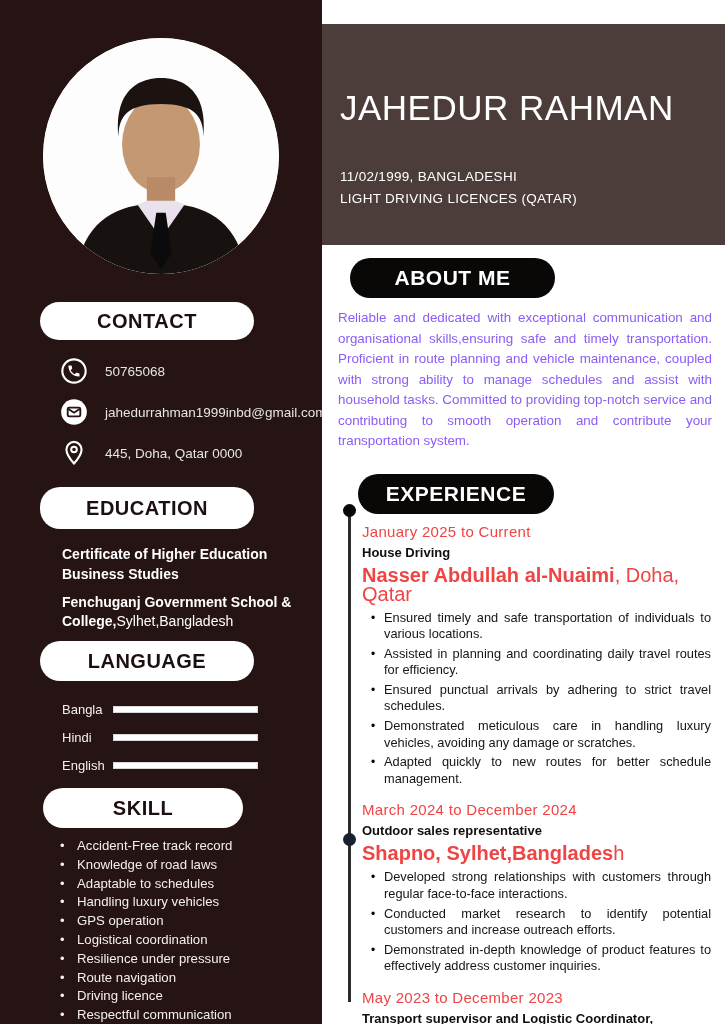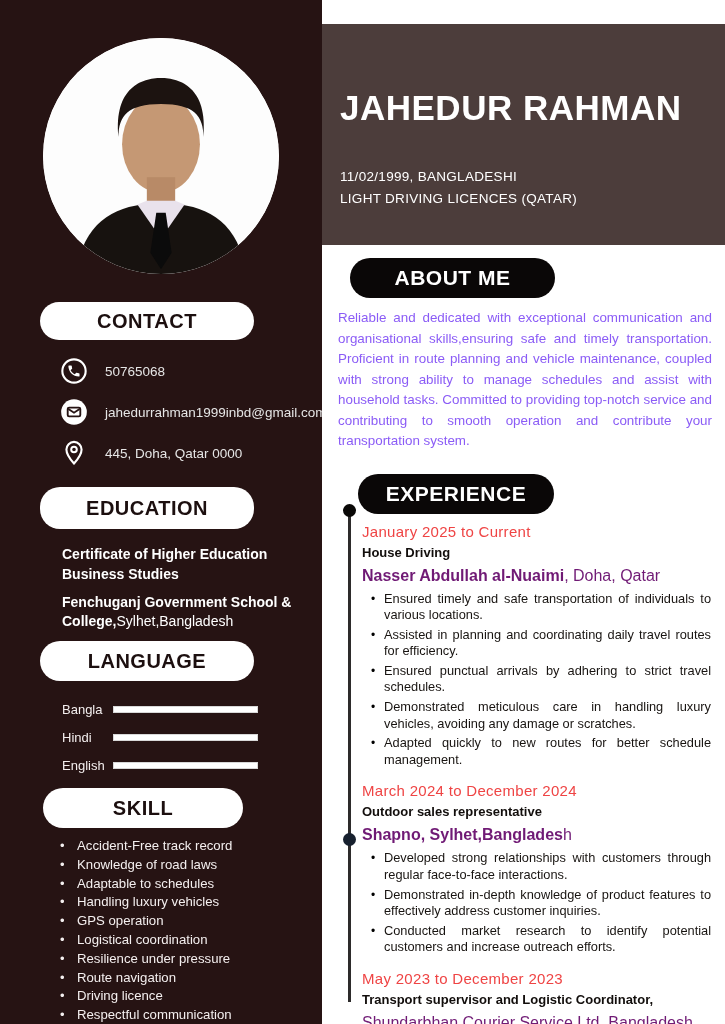--- a/index.html
+++ b/index.html
@@ -37,42 +37,42 @@
   .lang-bar { width:145px; height:7px; background:#ffffff; border:1px solid #d8d8d8; position:relative; }
   .lang-fill { height:100%; background:#5d6d8e; }
 
   .skill-list { margin:9px 26px 0 60px; list-style:none; }
   .skill-list li { font-size:13.2px; line-height:18.8px; color:#f4efef; padding-left:17px; position:relative; }
   .skill-list li::before { content:"•"; position:absolute; left:0; top:0; color:#f4efef; font-size:13px; }
 
   
   .right { flex:1; background:#ffffff; color:#1a1512; }
   .r-header { margin-top:24px; height:221px; background:#4c3d3b; color:#ffffff; padding-left:18px; padding-right:16px; }
-  .r-name { padding-top:64px; font-size:35px; font-weight:bold; letter-spacing:0.5px; }
+  .r-name { padding-top:64px; font-size:35px; font-weight:normal; letter-spacing:0.5px; }
   .r-info { margin-top:38px; font-size:13.5px; line-height:22px; letter-spacing:0.3px; }
 
   .pill-dark { background:#0a0707; color:#ffffff; border-radius:21px; height:40px;
     display:flex; align-items:center; justify-content:center;
     font-weight:bold; font-size:21px; letter-spacing:0.5px; }
   .pill-about { width:205px; margin:13px 0 0 28px; }
   .pill-exp  { width:196px; margin:2px 0 0 36px; }
 
   .about-text { margin:10px 13px 0 16px; font-size:13.4px; line-height:20.5px; text-align:justify; color:#8b5cf6; }
 
   .exp-sec { position:relative; margin-top:22px; }
   .tl-line { position:absolute; left:26px; top:36px; width:3px; height:492px; background:#2d2b2b; }
   .tl-dot  { position:absolute; width:13px; height:13px; border-radius:50%; background:#0a0807; }
   .tl-dot-1 { left:21px; top:30px; }
   .tl-dot-2 { left:21px; top:359px; background:#17202e; }
 
   .entries { margin:8px 14px 0 40px; }
   .entry { margin-bottom:13px; }
   .e-date { font-size:15px; line-height:20px; color:#ef4444; letter-spacing:0.3px; }
   .e-role { font-size:13px; line-height:17px; font-weight:bold; margin-top:2px; color:#120e0c; }
-  .e-org  { font-size:16px; line-height:19px; margin-top:5px; color:#701a75; }
+  .e-org  { font-size:20px; line-height:19px; margin-top:5px; color:#ef4444; }
   .e-org b { font-weight:bold; }
   .e-bullets { list-style:none; margin-top:6px; padding-left:22px; }
   .e-bullets li { font-size:12.8px; line-height:16.6px; text-align:justify; margin-bottom:3px; position:relative; color:#181411; }
   .e-bullets li::before { content:"•"; position:absolute; left:-13px; top:0; font-size:12px; color:#000; }
 </style>
 </head>
 <body>
 
 <div class="page">
 
@@ -212,22 +212,22 @@
         </div>
 
         <div class="entry">
           <div class="e-date">March 2024 to December 2024</div>
           <div class="e-role">Outdoor sales representative</div>
           <div class="e-org">
             <b>Shapno, Sylhet,Banglades</b><span>h</span>
           </div>
           <ul class="e-bullets">
             <li>Developed strong relationships with customers through regular face-to-face interactions.</li>
+            <li>Conducted market research to identify potential customers and increase outreach efforts.</li>
             <li>Demonstrated in-depth knowledge of product features to effectively address customer inquiries.</li>
-            <li>Conducted market research to identify potential customers and increase outreach efforts.</li>
           </ul>
         </div>
 
         <div class="entry">
           <div class="e-date">May 2023 to December 2023</div>
           <div class="e-role">Transport supervisor and Logistic Coordinator,</div>
           <div class="e-org">
             <b></b><span>Shundarbhan Courier Service Ltd. Bangladesh.</span>
           </div>
 

